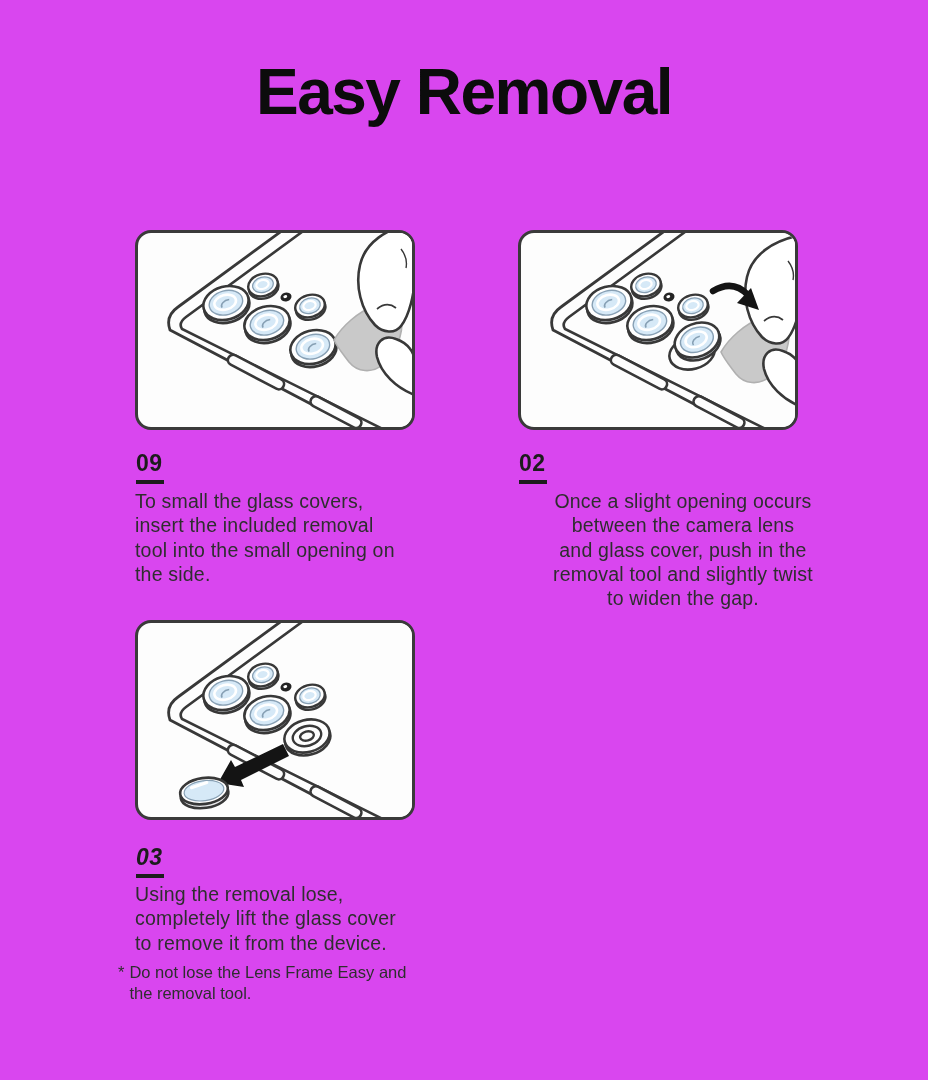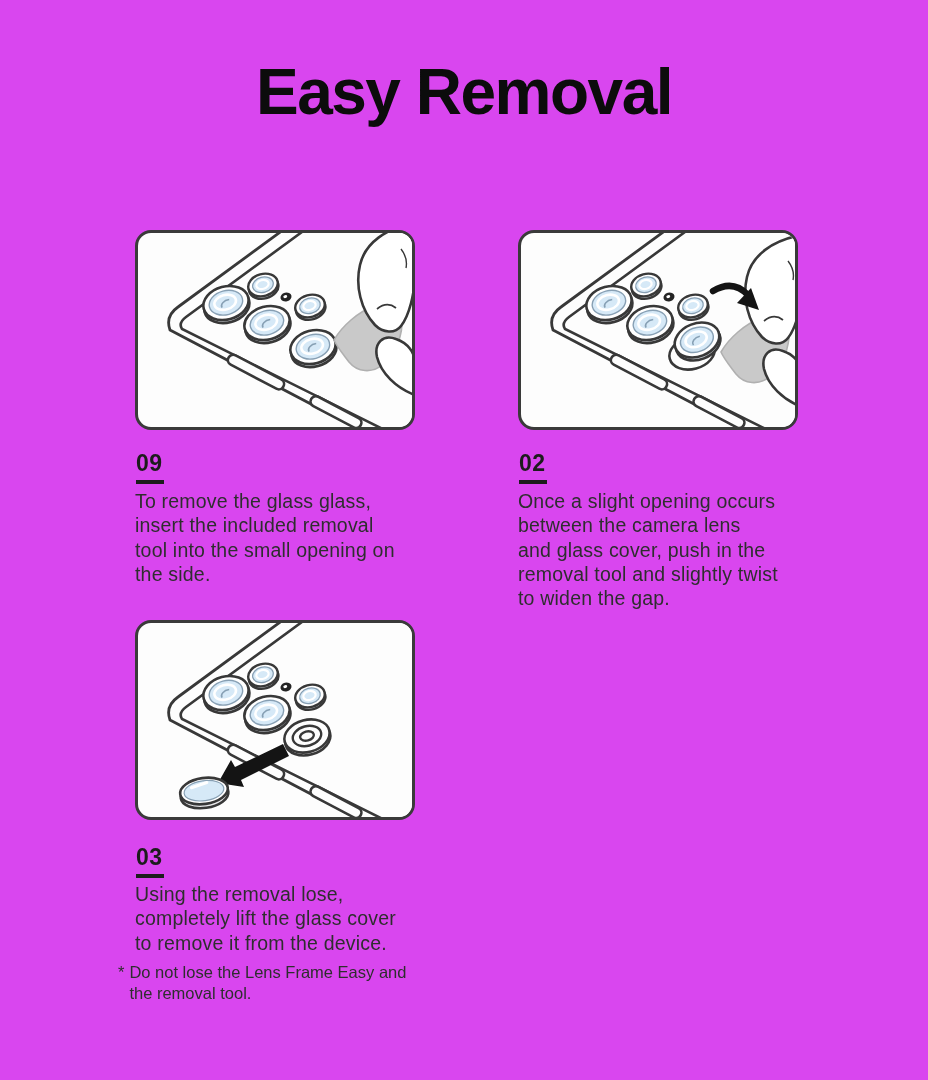--- a/index.html
+++ b/index.html
@@ -16,27 +16,27 @@
     background:#fdfdfd; border:3px solid #3a3a3a; border-radius:16px; overflow:hidden;
   }
   .panel svg { display:block; }
   #panel-1 { left:135px; top:230px; }
   #panel-2 { left:518px; top:230px; }
   #panel-3 { left:135px; top:620px; }
   .step-head { position:absolute; font-size:23px; font-weight:700; color:#1c1c1c; letter-spacing:0.5px; line-height:1; }
   .step-rule { width:28px; height:4px; background:#1c1c1c; margin-top:5px; }
   #step-1 { left:136px; top:452px; }
   #step-2 { left:519px; top:452px; }
-  #step-3 { left:136px; top:846px; }
+  #step-3 { left:136px; top:846px;font-style:italic; }
   .step-text {
     position:absolute; font-size:19.5px; line-height:24.3px; letter-spacing:0.2px;
     color:#2e2e2e; white-space:pre-line; width:330px;
   }
   #text-1 { left:135px; top:489px; }
-  #text-2 { left:518px; top:489px; }
+  #text-2 { left:518px; top:489px;text-align:center; }
   #text-3 { left:135px; top:882px; }
   .footnote {
     position:absolute; left:118px; top:962px; display:flex; gap:5px;
     font-size:16.5px; line-height:21px; color:#2e2e2e;
   }
   .fn-text { white-space:pre-line; }
   .defs-svg { position:absolute; width:0; height:0; }
 </style>
 </head>
 <body>
@@ -96,21 +96,21 @@
       <use href="#phone-base"></use>
       <use href="#camera-cluster"></use>
       <use href="#lens-big" transform="translate(175,114) rotate(-15)"></use>
       <use href="#hand-with-pick"></use>
     </svg>
   </div>
   <div class="step-head" id="step-1">
     <span>09</span>
     <div class="step-rule"></div>
   </div>
-  <div class="step-text" id="text-1">To remove the glass glass,
+  <div class="step-text" id="text-1">To small the glass covers,
 insert the included removal
 tool into the small opening on
 the side.</div>
 
   <div class="panel" id="panel-2">
     <svg width="274" height="194" viewBox="0 0 274 194">
       <use href="#phone-base"></use>
       <use href="#camera-cluster"></use>
       <g>
         <ellipse transform="translate(171,120) rotate(-15)" rx="23" ry="16" fill="#fdfdfd" stroke="#383838" stroke-width="2.6"></ellipse>

